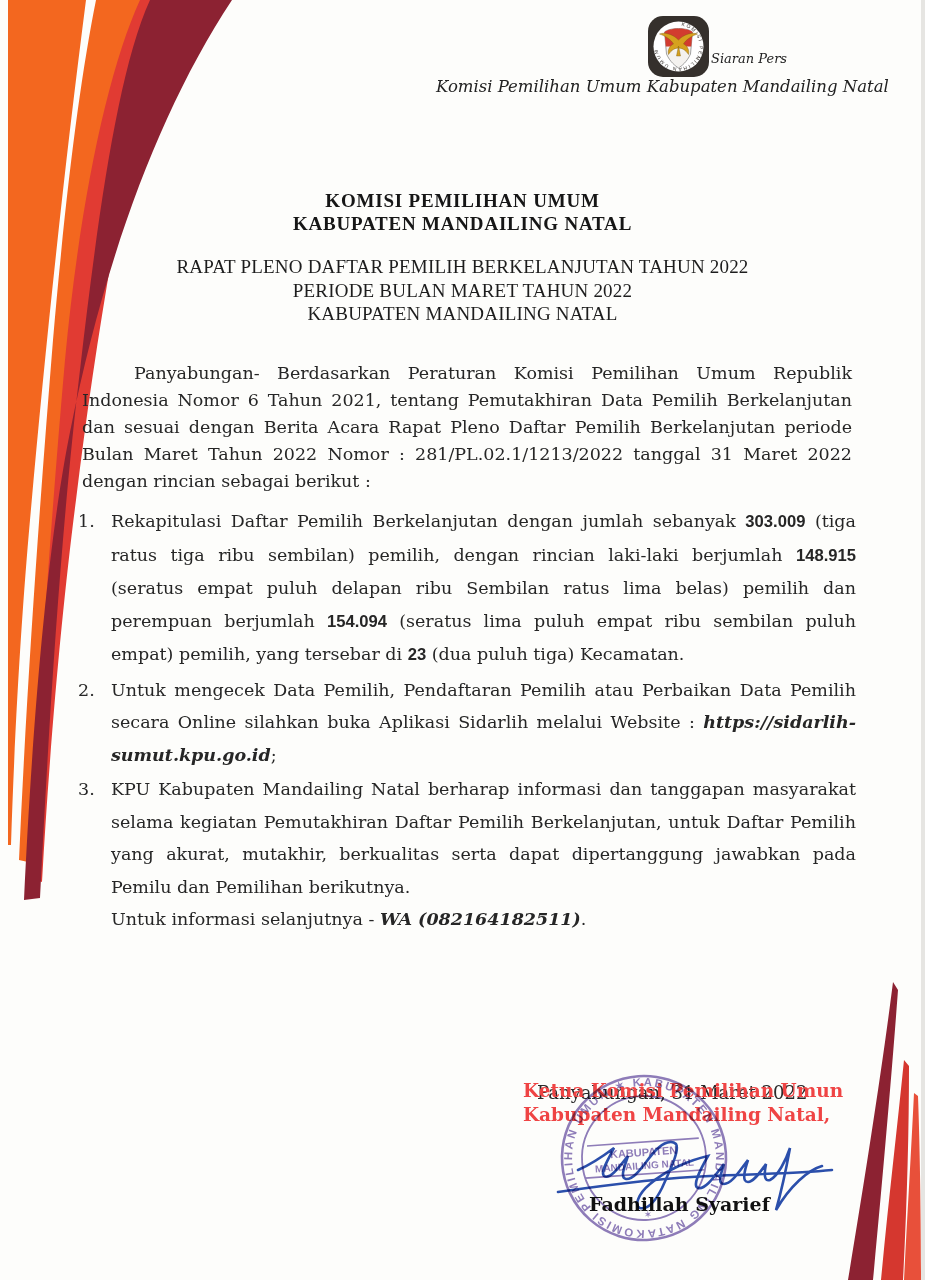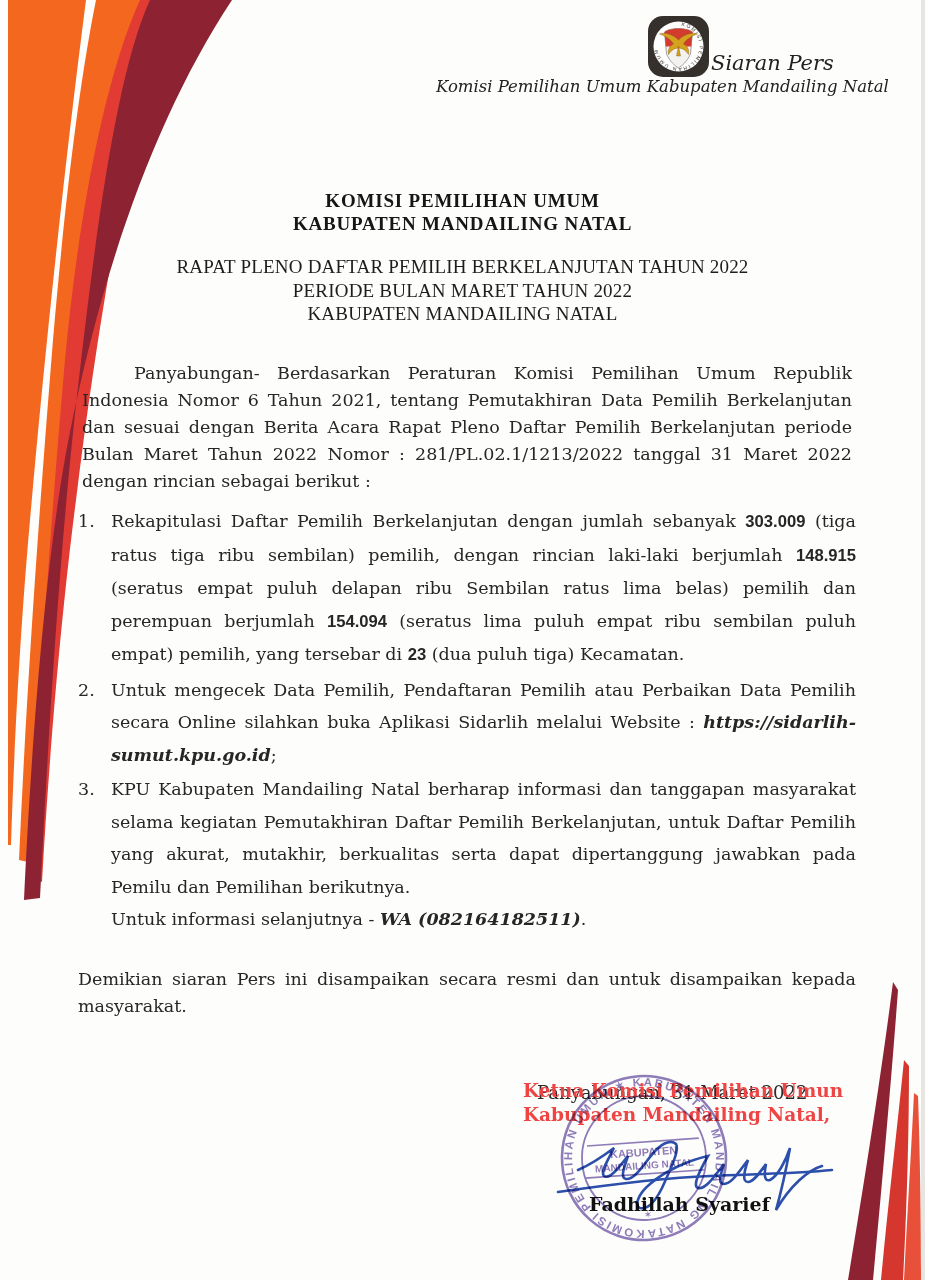--- a/index.html
+++ b/index.html
@@ -4,21 +4,21 @@
 <style>
   html,body{margin:0;padding:0;background:#888;}
   .page{position:relative;width:925px;height:1280px;background:#fdfdfb;overflow:hidden;
         font-family:"DejaVu Serif",serif;color:#262626;margin:0 auto;}
   svg{display:block;}
   .decor{position:absolute;left:0;top:0;pointer-events:none;}
   .scan-edge{position:absolute;right:0;top:0;width:4px;height:100%;background:#e6e5e2;}
 
   
   .logo{position:absolute;left:647px;top:15px;}
-  .siaran{position:absolute;left:711px;top:51px;font-style:italic;font-size:21px;color:#222;}
+  .siaran{position:absolute;left:711px;top:51px;font-style:italic;font-size:13px;color:#222;}
   .org-line{position:absolute;left:436px;top:77px;font-style:italic;font-size:16.5px;color:#222;white-space:nowrap;}
 
   
   .title{position:absolute;left:0;top:189px;width:100%;text-align:center;
          font-family:"Liberation Serif",serif;font-weight:bold;font-size:19px;
          line-height:23px;letter-spacing:.8px;color:#161616;}
   .subtitle{position:absolute;left:0;top:255px;width:100%;text-align:center;
          font-family:"Liberation Serif",serif;font-size:19px;line-height:23.5px;
          letter-spacing:.2px;color:#1d1d1d;}
 
@@ -101,21 +101,20 @@
         <span class="num">2.</span>
         <div><span>Untuk mengecek Data Pemilih, Pendaftaran Pemilih atau Perbaikan Data Pemilih secara Online silahkan buka Aplikasi Sidarlih melalui Website : </span><span class="b i">https://sidarlih-sumut.kpu.go.id</span><span>;</span></div>
       </div>
       <div class="item">
         <span class="num">3.</span>
         <div><span>KPU Kabupaten Mandailing Natal berharap informasi dan tanggapan masyarakat selama kegiatan Pemutakhiran Daftar Pemilih Berkelanjutan, untuk Daftar Pemilih yang akurat, mutakhir, berkualitas serta dapat dipertanggung jawabkan pada Pemilu dan Pemilihan berikutnya.</span></div>
         <div style="text-align:left;"><span>Untuk informasi selanjutnya - </span><span class="b i">WA (082164182511)</span><span>.</span></div>
       </div>
     </div>
 
-    <p class="closing">Demikian siaran Pers ini disampaikan secara resmi dan untuk disampaikan kepada masyarakat.</p>
   </div>
 
   <div class="sig-date">Panyabungan, 31 Maret 2022</div>
   <div class="sig-role">
     <div>Ketua Komisi Pemilihan Umun</div>
     <div>Kabupaten Mandailing Natal,</div>
   </div>
   <div class="sig-name">Fadhillah Syarief</div>
 
   <div class="stamp">

